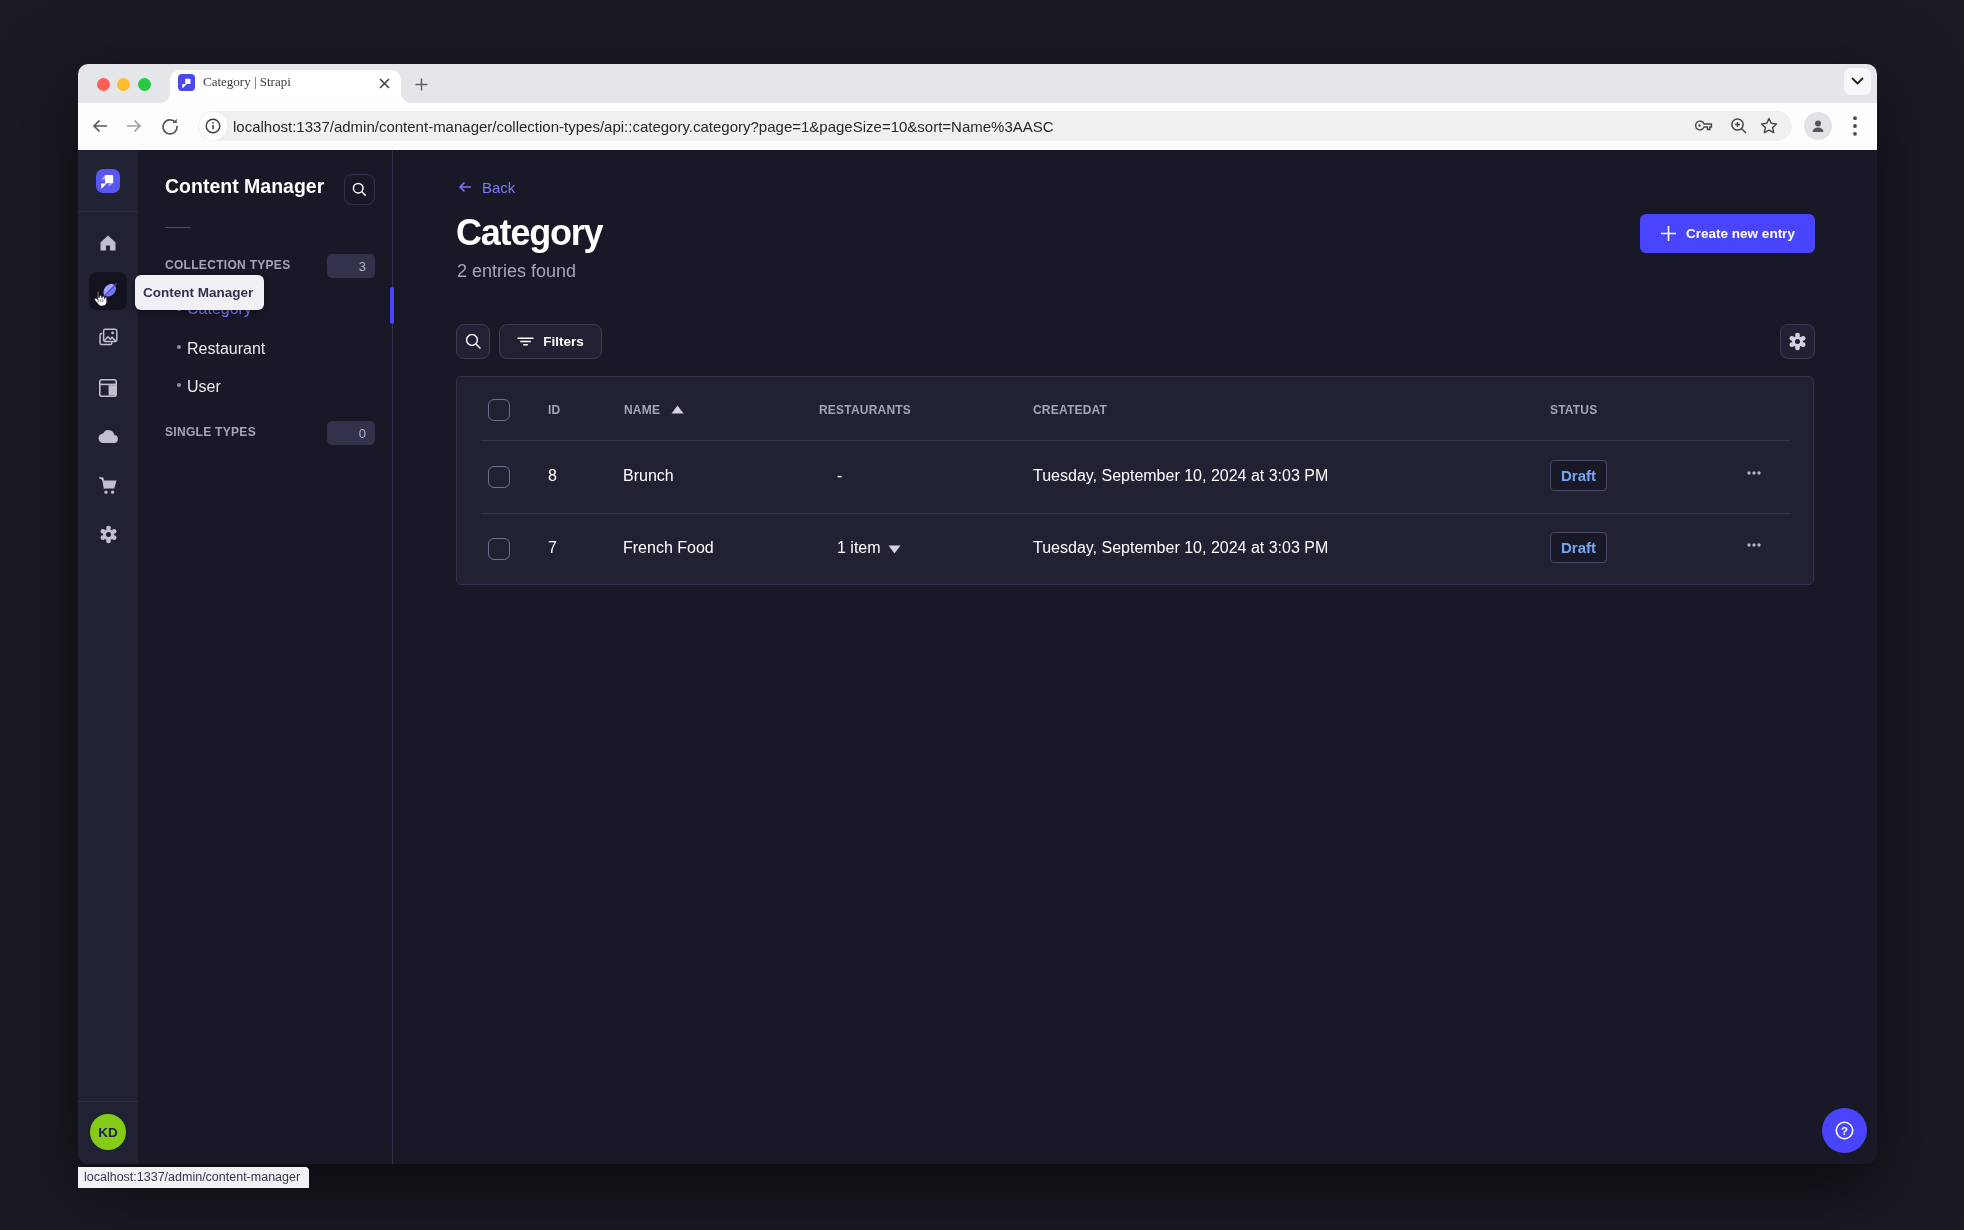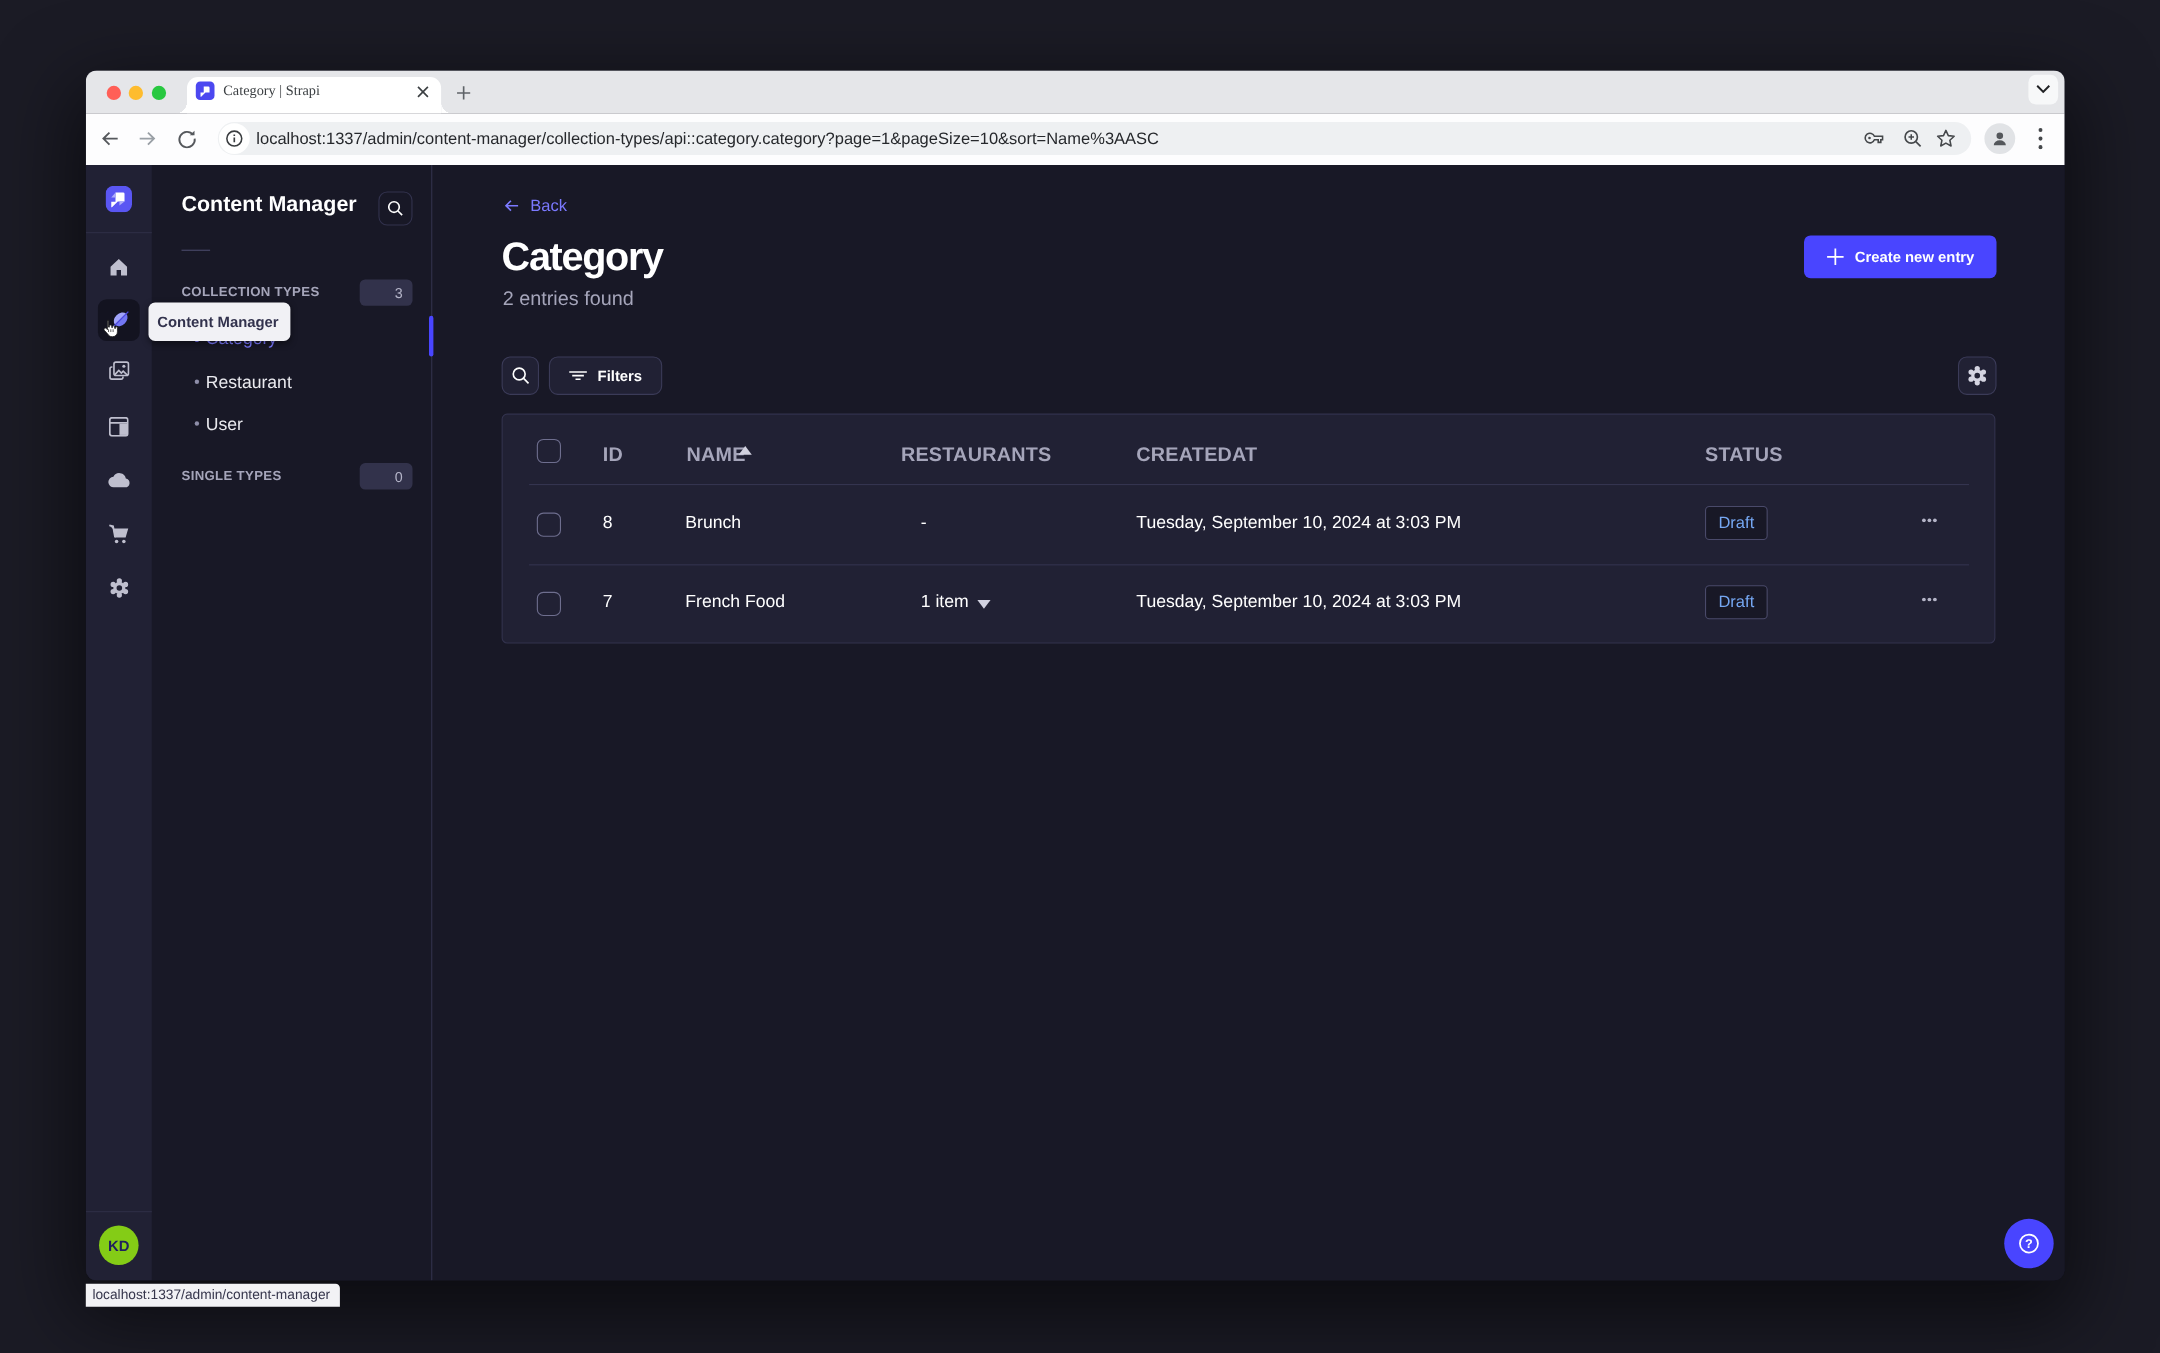--- a/index.html
+++ b/index.html
@@ -35,24 +35,24 @@
   .activebar { position:absolute; left:252px; top:139px; width:4px; height:37px; background:#4945ff; border-radius:2px; }
   
   .back { position:absolute; left:404px; top:31px; font-size:15px; color:#7b79ff; }
   .h1 { position:absolute; left:378px; top:67px; font-size:36px; letter-spacing:-1.2px; font-weight:bold; color:#fff; line-height:36px; }
   .sub { position:absolute; left:379px; top:113px; font-size:18px; color:#a5a5ba; }
   .createbtn { position:absolute; left:1562px; top:66px; width:175px; height:39px; background:#4945ff; border-radius:6px; color:#fff; font-size:13.5px; font-weight:bold; display:flex; align-items:center; justify-content:center; gap:9px; }
   .sq-btn { position:absolute; border:1px solid #3b3b58; background:#212134; border-radius:8px; display:flex; align-items:center; justify-content:center; }
   .filters { position:absolute; left:421px; top:176px; width:103px; height:35px; border:1px solid #3b3b58; background:#212134; border-radius:8px; color:#fff; font-size:13.5px; font-weight:bold; display:flex; align-items:center; justify-content:center; gap:9px; }
   .table { position:absolute; left:378px; top:228px; width:1358px; height:209px; background:#212134; border:1px solid #32324d; border-radius:5px; }
   .cb { position:absolute; width:22px; height:22px; border:1px solid #6e6e8e; border-radius:6px; }
-  .th { position:absolute; font-size:18px; font-weight:bold; color:#a5a5ba; letter-spacing:.2px; }
+  .th { position:absolute; font-size:12px; font-weight:bold; color:#a5a5ba; letter-spacing:.2px; }
   .td { position:absolute; font-size:16px; color:#fff; white-space:nowrap; }
   .rowline { position:absolute; left:24px; width:1309px; height:1px; background:#34344f; }
-  .draft { position:absolute; left:1093px; width:57px; height:31px; background:#181826; border:1px solid #4a4a6a; border-radius:4px; color:#75a7f2; font-size:15px; font-weight:normal; display:flex; align-items:center; justify-content:center; }
+  .draft { position:absolute; left:1093px; width:57px; height:31px; background:#181826; border:1px solid #4a4a6a; border-radius:4px; color:#75a7f2; font-size:15px; font-weight:bold; display:flex; align-items:center; justify-content:center; }
   .dots { position:absolute; left:1290px; width:14px; height:4px; }
   .helpbtn { position:absolute; left:1744px; top:960px; width:45px; height:45px; border-radius:50%; background:#4945ff; display:flex; align-items:center; justify-content:center; }
   .statusbar { position:absolute; left:78px; top:1143px; height:21px; z-index:40; background:#f2f2f5; color:#36364c; font-size:12.5px; line-height:21px; padding:0 9px 0 6px; border-radius:0 4px 0 0;margin-top:24px; }
   .cmtooltip { position:absolute; left:57px; top:127px; width:129px; height:35px; background:#f1f1f5; border-radius:6px; color:#32324d; font-size:13.5px; font-weight:bold; line-height:35px; padding-left:8px; box-shadow:0 2px 6px rgba(0,0,0,.4); }
 </style>
 </head>
 <body>
 <div class="window">
 
   <div class="tabstrip">

